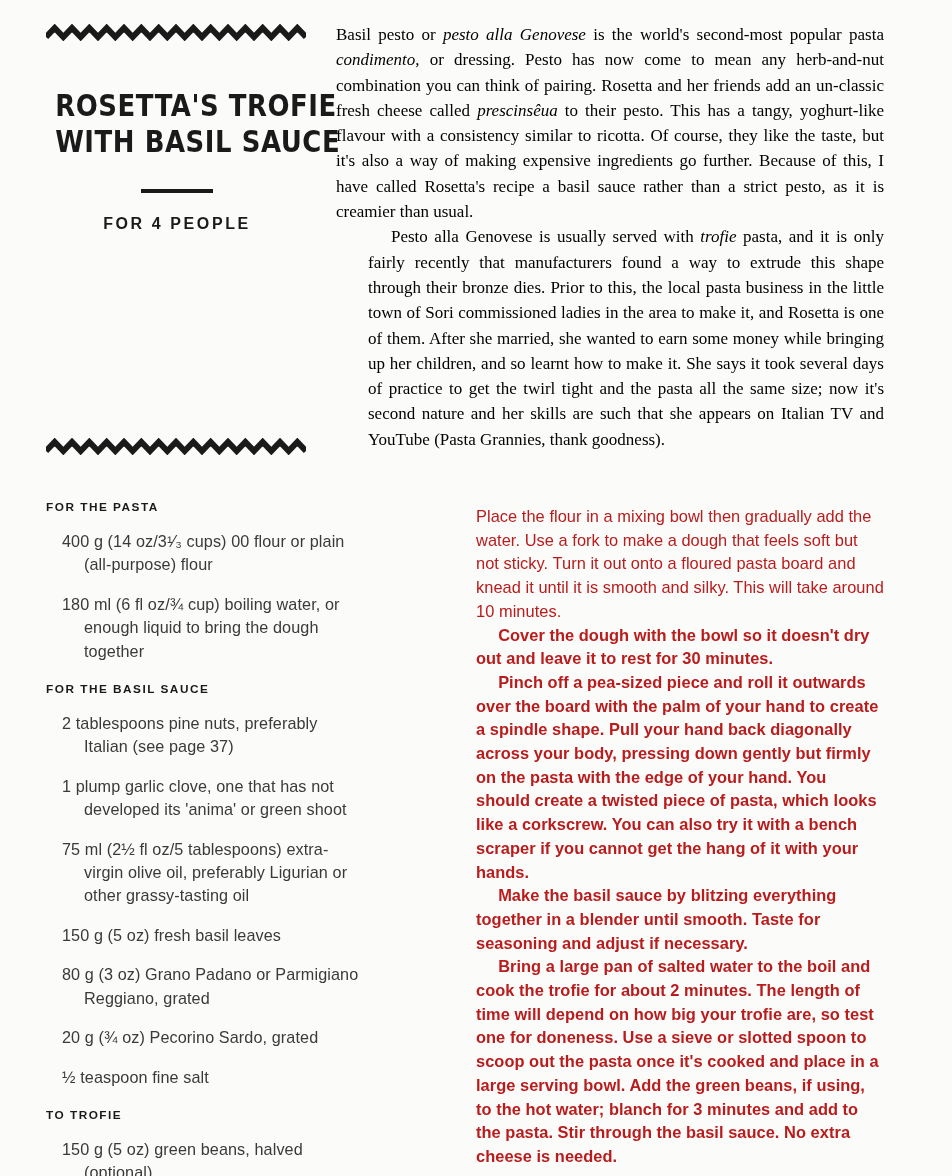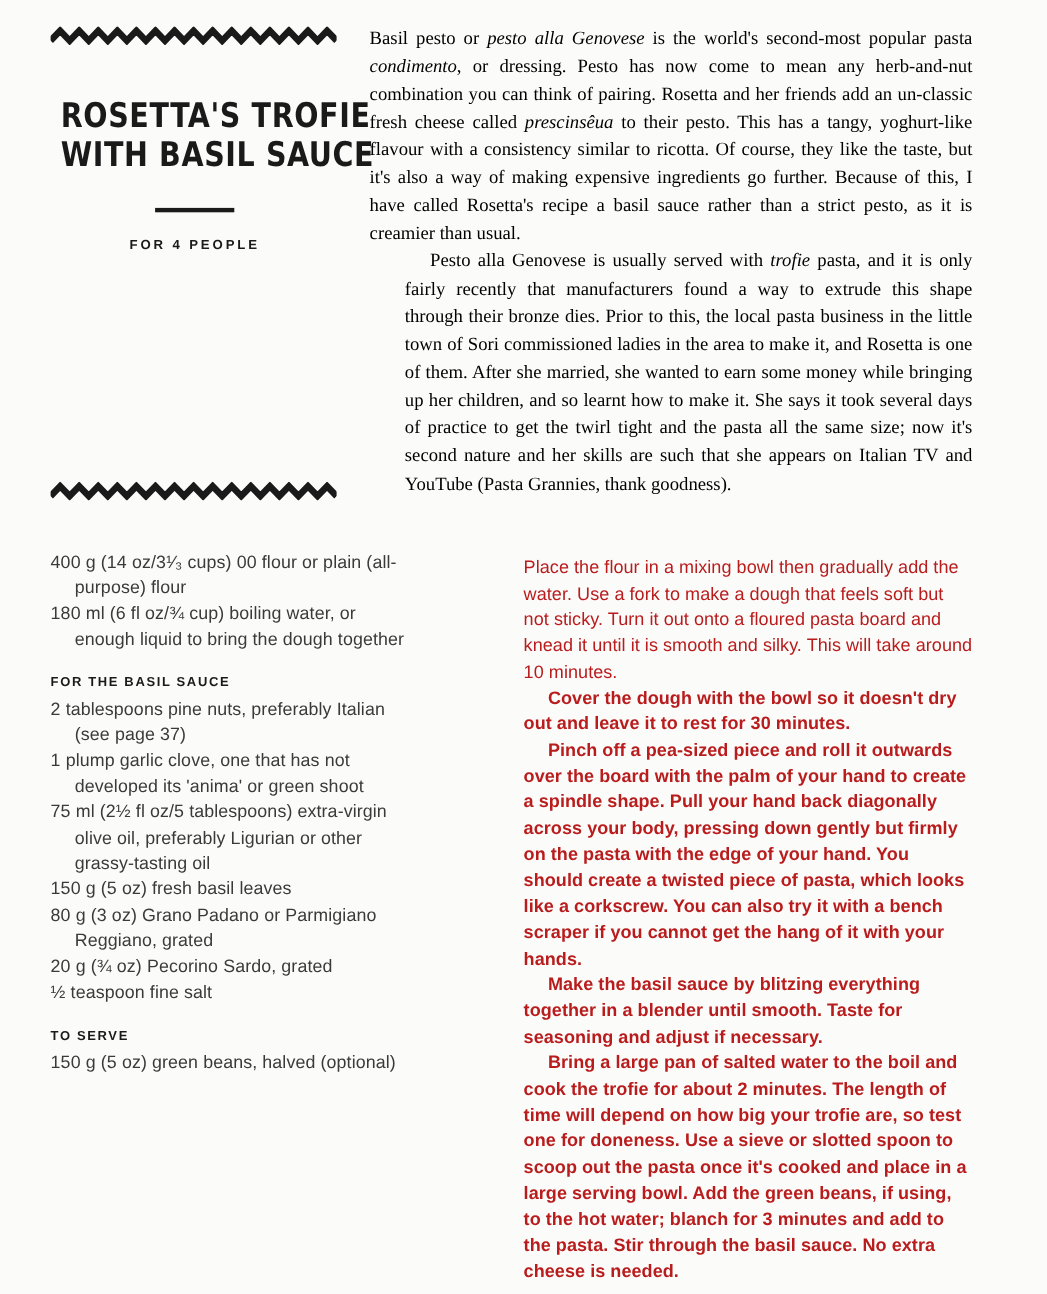--- a/index.html
+++ b/index.html
@@ -70,21 +70,21 @@
   .title-rule {
     width: 72px;
     height: 4px;
     background: #1a1a1a;
     margin: 29px auto 0 auto;
   }
 
   .serves {
     margin: 22px auto 0 auto;
     text-align: center;
-    font-size: 12px;
+    font-size: 16px;
     font-weight: 700;
     letter-spacing: 2.6px;
     color: #1a1a1a;
   }
 
   
   .intro {
     position: absolute;
     left: 336px;
     top: 22px;
@@ -131,21 +131,21 @@
     color: #1a1a1a;
     margin: 0 0 7px 0;
   }
   .ing-group { margin-bottom: 19px; }
   .ing-group.to-serve { margin-bottom: 0; }
 
   .ing-item {
     font-size: 16.2px;
     line-height: 23.4px;
     color: #3a3a3a;
-    margin: 0;
+    margin: 16px;
     padding-left: 22px;
     text-indent: -22px;
     letter-spacing: 0.1px;
   }
 
   .method-p {
     font-size: 16.4px;
     line-height: 23.7px;
     color: #b91c1c;
     margin: 0;
@@ -181,35 +181,36 @@
 
     <div class="intro">
         <p>Basil pesto or <i>pesto alla Genovese</i> is the world's second-most popular pasta <i>condimento</i>, or dressing. Pesto has now come to mean any herb-and-nut combination you can think of pairing. Rosetta and her friends add an un-classic fresh cheese called <i>prescinsêua</i> to their pesto. This has a tangy, yoghurt-like flavour with a consistency similar to ricotta. Of course, they like the taste, but it's also a way of making expensive ingredients go further. Because of this, I have called Rosetta's recipe a basil sauce rather than a strict pesto, as it is creamier than usual.</p>
         <p>Pesto alla Genovese is usually served with <i>trofie</i> pasta, and it is only fairly recently that manufacturers found a way to extrude this shape through their bronze dies. Prior to this, the local pasta business in the little town of Sori commissioned ladies in the area to make it, and Rosetta is one of them. After she married, she wanted to earn some money while bringing up her children, and so learnt how to make it. She says it took several days of practice to get the twirl tight and the pasta all the same size; now it's second nature and her skills are such that she appears on Italian TV and YouTube (Pasta Grannies, thank goodness).</p>
       </div>
   </div>
 
   <div class="lower">
     <div class="col-ingredients">
         <div class="ing-group">
+          <div class="ing-head">FOR THE PASTA</div>
           <p class="ing-item">400 g (14 oz/3¹⁄₃ cups) 00 flour or plain (all-purpose) flour</p>
           <p class="ing-item">180 ml (6 fl oz/¾ cup) boiling water, or enough liquid to bring the dough together</p>
         </div>
         <div class="ing-group">
           <div class="ing-head">FOR THE BASIL SAUCE</div>
           <p class="ing-item">2 tablespoons pine nuts, preferably Italian (see page 37)</p>
           <p class="ing-item">1 plump garlic clove, one that has not developed its 'anima' or green shoot</p>
           <p class="ing-item">75 ml (2½ fl oz/5 tablespoons) extra-virgin olive oil, preferably Ligurian or other grassy-tasting oil</p>
           <p class="ing-item">150 g (5 oz) fresh basil leaves</p>
           <p class="ing-item">80 g (3 oz) Grano Padano or Parmigiano Reggiano, grated</p>
           <p class="ing-item">20 g (¾ oz) Pecorino Sardo, grated</p>
           <p class="ing-item">½ teaspoon fine salt</p>
         </div>
         <div class="ing-group to-serve">
-          <div class="ing-head">TO SERVE</div>
+          <div class="ing-head">TO TROFIE</div>
           <p class="ing-item">150 g (5 oz) green beans, halved (optional)</p>
         </div>
       </div>
     <div class="col-method">
         <p class="method-p">Place the flour in a mixing bowl then gradually add the water. Use a fork to make a dough that feels soft but not sticky. Turn it out onto a floured pasta board and knead it until it is smooth and silky. This will take around 10 minutes.</p>
         <p class="method-p">Cover the dough with the bowl so it doesn't dry out and leave it to rest for 30 minutes.</p>
         <p class="method-p">Pinch off a pea-sized piece and roll it outwards over the board with the palm of your hand to create a spindle shape. Pull your hand back diagonally across your body, pressing down gently but firmly on the pasta with the edge of your hand. You should create a twisted piece of pasta, which looks like a corkscrew. You can also try it with a bench scraper if you cannot get the hang of it with your hands.</p>
         <p class="method-p">Make the basil sauce by blitzing everything together in a blender until smooth. Taste for seasoning and adjust if necessary.</p>
         <p class="method-p">Bring a large pan of salted water to the boil and cook the trofie for about 2 minutes. The length of time will depend on how big your trofie are, so test one for doneness. Use a sieve or slotted spoon to scoop out the pasta once it's cooked and place in a large serving bowl.  Add the green beans, if using, to the hot water; blanch for 3 minutes and add to the pasta. Stir through the basil sauce. No extra cheese is needed.</p>
       </div>

